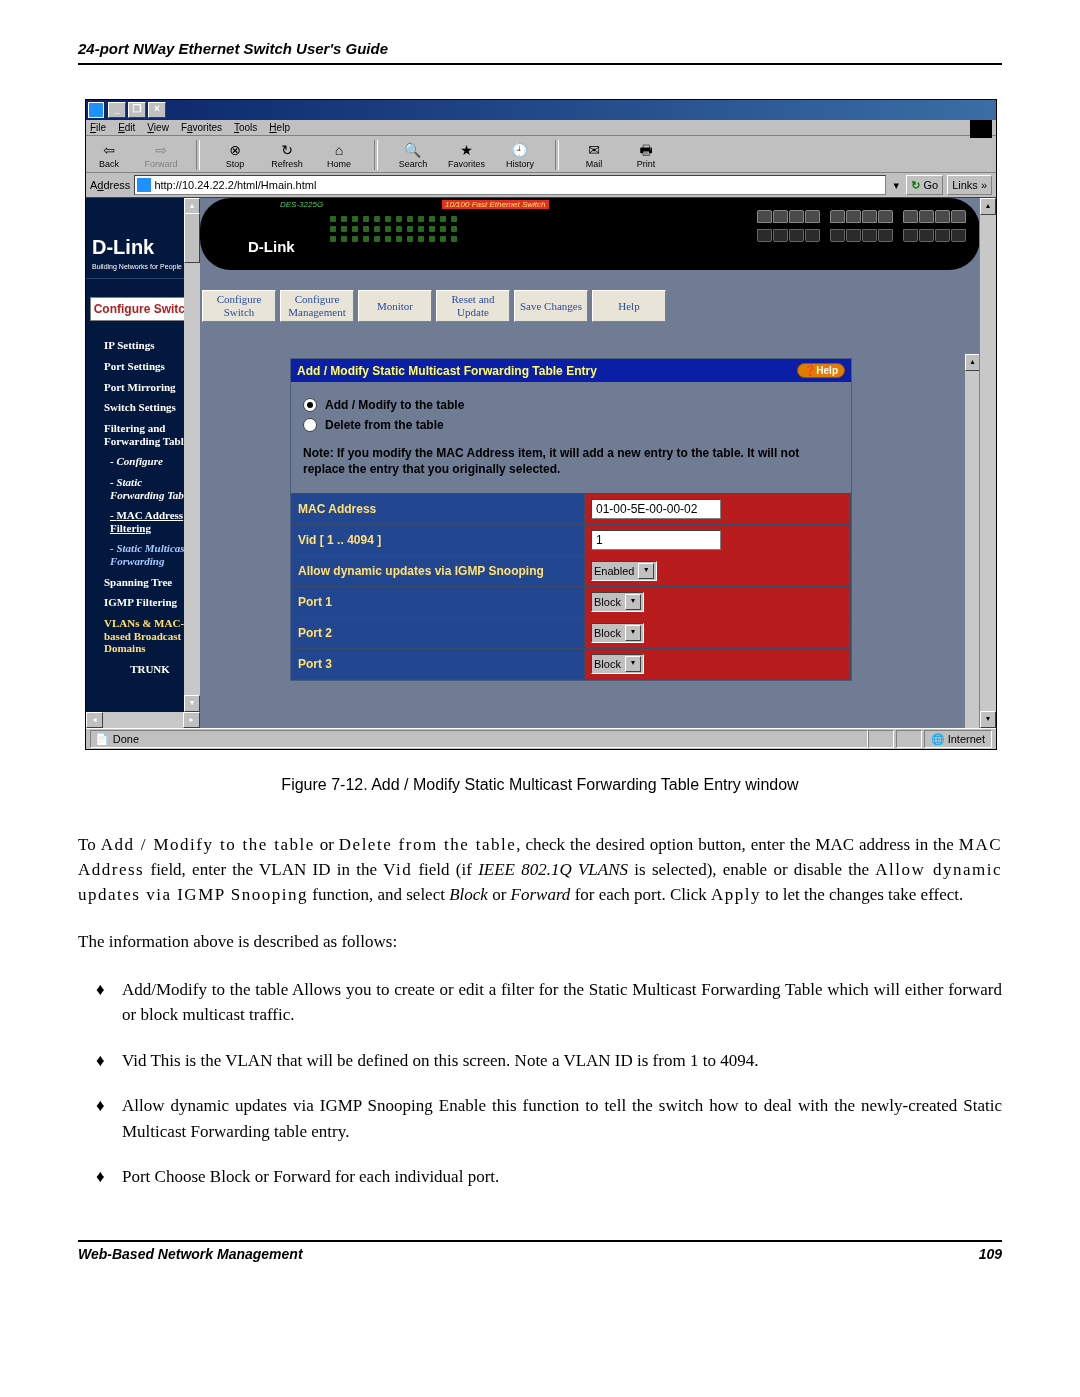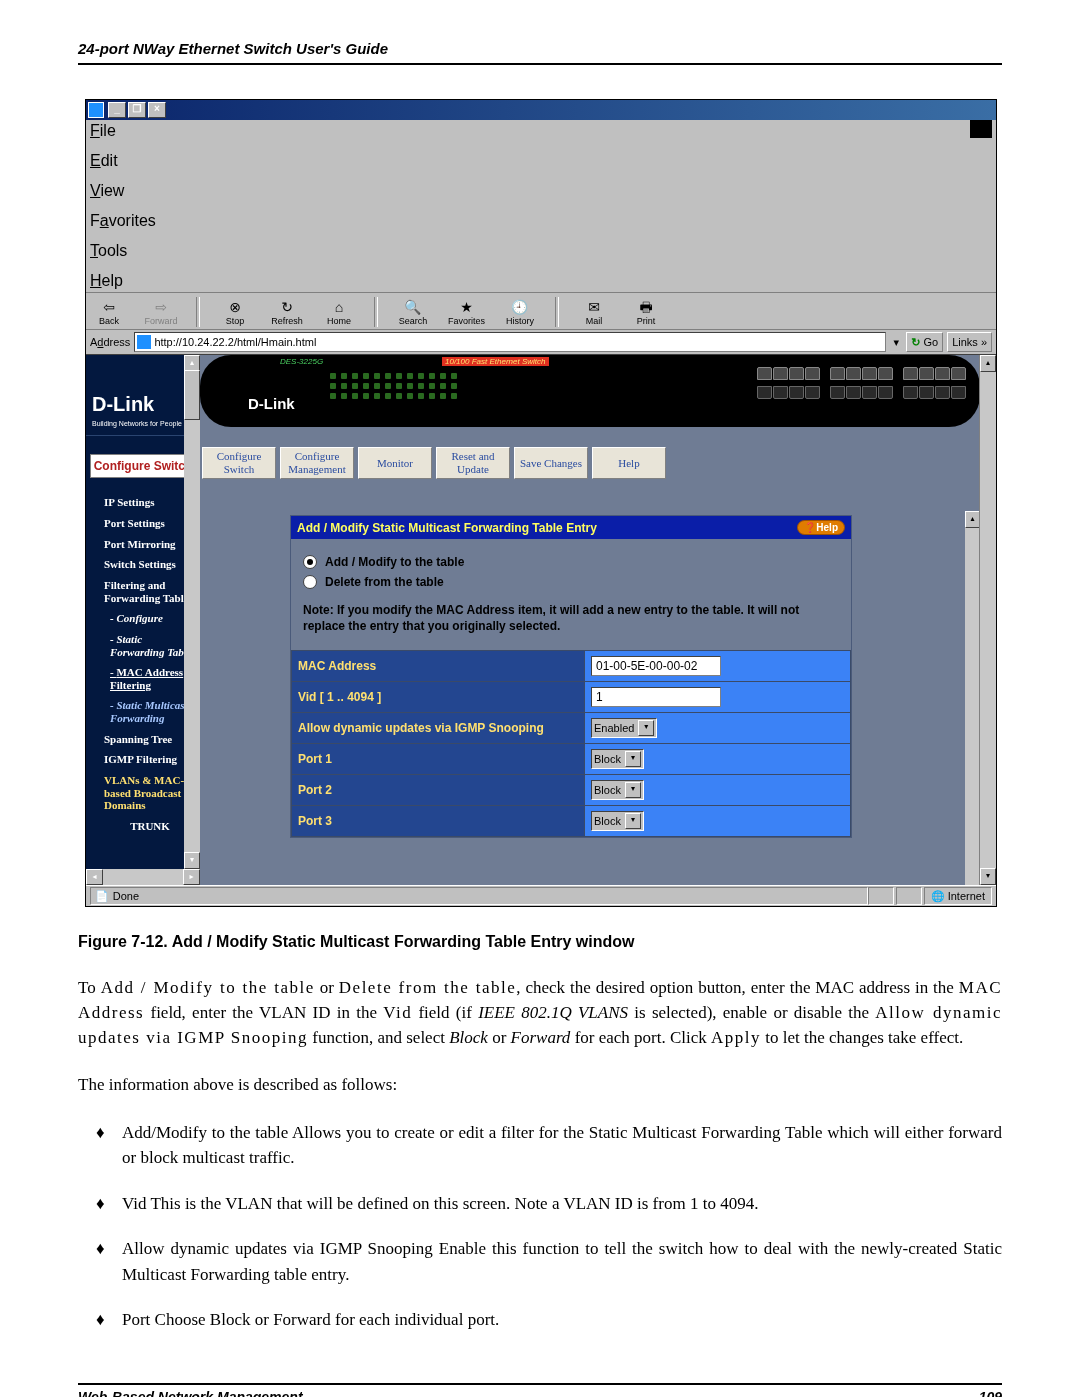--- a/index.html
+++ b/index.html
@@ -70,25 +70,24 @@
     font-size: 10px;
     text-align: center;
     line-height: 12px;
     font-family: Arial;
     font-weight: bold;
   }
   .menubar {
     background: #c0c0c0;
     display: flex;
     padding: 2px 4px;
-    font-size: 16px;
+    font-size: 10px;
     gap: 12px;
     border-bottom: 1px solid #808080;
     position: relative;
-    flex-direction: column;
   }
   .menubar .menu-item { }
   .menubar .menu-item .u { text-decoration: underline; }
   .menubar .flag {
     position: absolute;
     right: 4px;
     top: 0;
     width: 22px; height: 18px;
     background: #000;
   }
@@ -416,21 +415,21 @@
     height: 22px;
   }
   .form-grid td.lbl {
     background: #234690;
     color: #ffe070;
     font-weight: bold;
     width: 280px;
     font-family: Arial, sans-serif;
   }
   .form-grid td.val {
-    background: #3b82f6;
+    background: #b91c1c;
     color: #000;
     font-weight: normal;
   }
   .inset-input {
     background: #fff;
     border: 1px solid #808080;
     border-top-color: #404040;
     border-left-color: #404040;
     height: 18px;
     padding: 0 4px;
@@ -490,25 +489,25 @@
     border-bottom-color: #fff;
     border-right-color: #fff;
     height: 16px;
     padding: 0 6px;
     display: flex;
     align-items: center;
     gap: 3px;
   }
   .globe { color: #1e6ab8; }
   .caption {
-    text-align: left;
+    text-align: center;
     font-family: Arial, Helvetica, sans-serif;
-    font-weight: bold;
+    font-weight: normal;
     font-size: 16px;
-    margin: 26px 0 24px 0;
+    margin: 26px 0 38px 0;
   }
   .body-text {
     font-size: 17px;
     line-height: 1.48;
     text-align: justify;
     margin-bottom: 22px;
   }
   .body-text .spaced { letter-spacing: 1.5px; }
   .body-text .it { font-style: italic; }
   .bullets {

